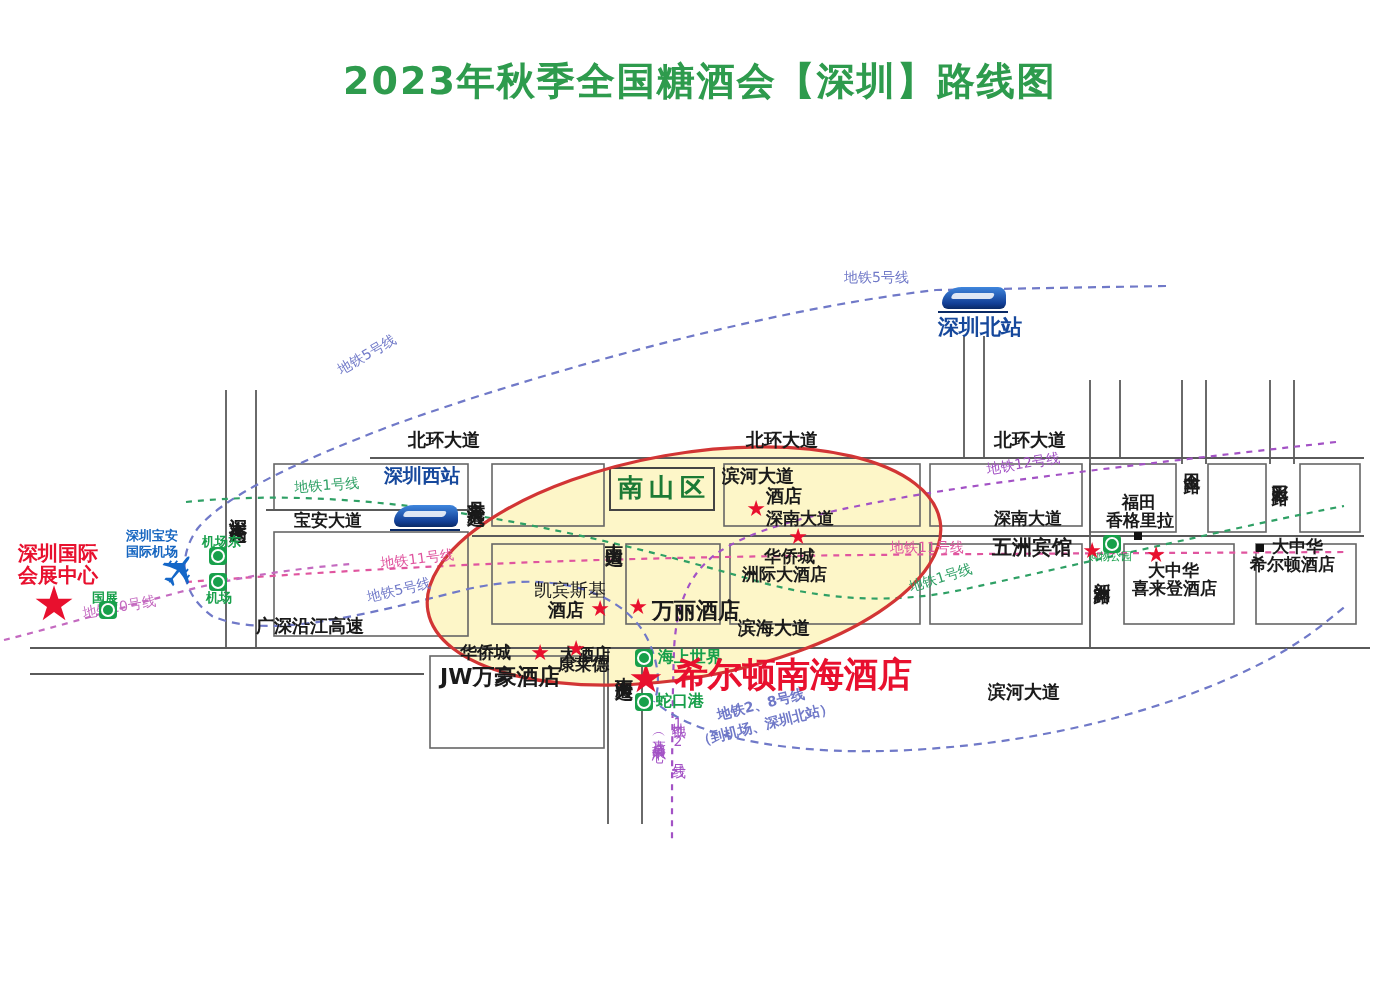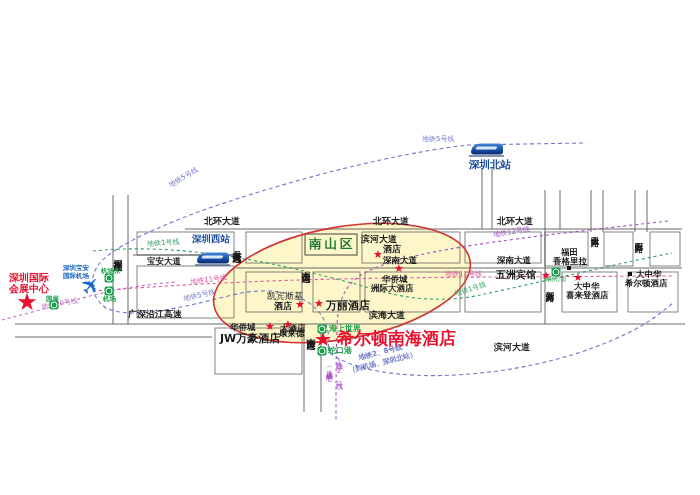--- a/index.html
+++ b/index.html
@@ -20,20 +20,21 @@
             border-radius:10px 4px 3px 3px / 8px 4px 3px 3px;position:relative;}
   .train-ic i{position:absolute;left:5px;top:2.5px;width:21px;height:2.5px;background:rgba(255,255,255,.85);
               border-radius:2px;transform:skewX(-25deg);}
   .train-ic u{position:absolute;left:-2px;bottom:-2px;width:110%;height:1px;background:#0a2a66;}
   .plane-ic{font-size:23px;color:#1467c8;line-height:1;transform:translate(-50%,-50%) rotate(-52deg);}
 </style>
 </head>
 <body>
 
 <div id="stage">
+  <div id="page-title" style="color: rgb(46, 155, 77);">2023年秋季全国糖酒会【深圳】路线图</div>
 
   <svg id="mapsvg" width="700" height="495">
 
     <ellipse id="hl-fill" cx="342" cy="283" rx="130" ry="56" transform="rotate(-10 342 283)" fill="#fdf6c8"></ellipse>
 
     <g id="blocks" fill="none" stroke="#666" stroke-width="0.8">
         <rect x="137" y="232" width="97" height="23"></rect>
         <rect x="137" y="266" width="97" height="52"></rect>
         <rect x="246" y="232" width="56" height="31"></rect>
         <rect x="362" y="232" width="98" height="31"></rect>

